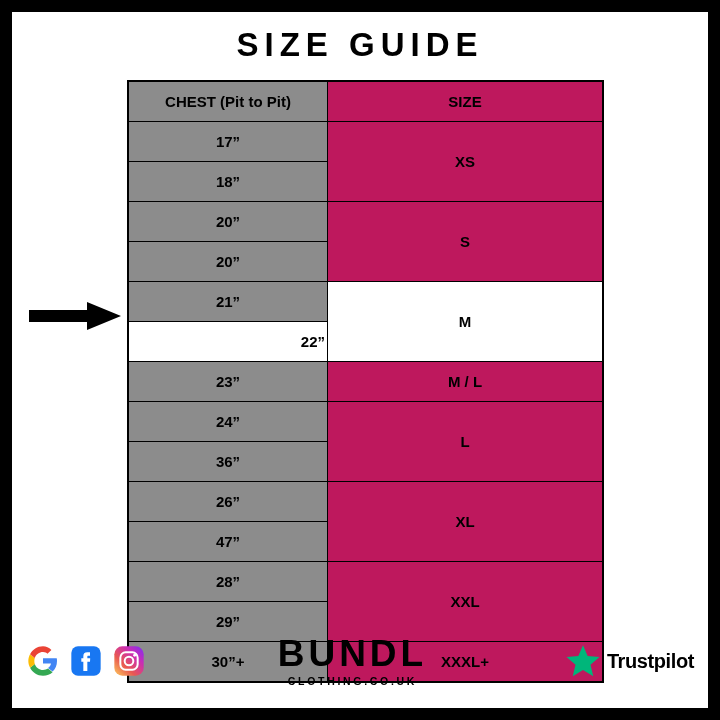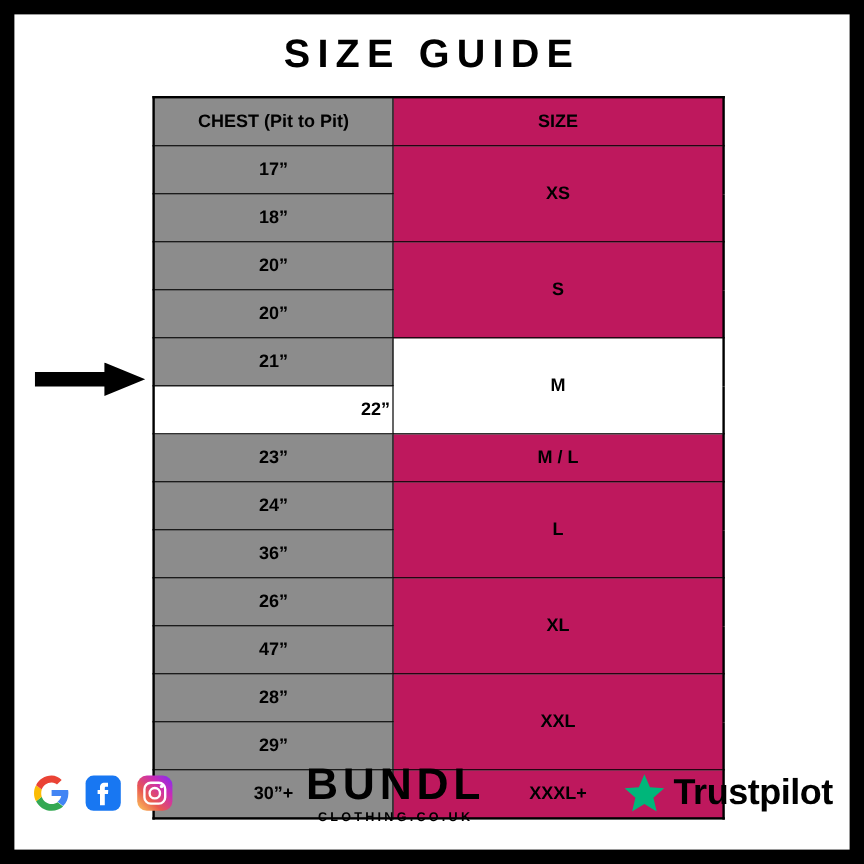--- a/index.html
+++ b/index.html
@@ -137,21 +137,21 @@
     letter-spacing: 2.7px;
     color: #000000;
     margin-top: 3px;
   }
   .trustpilot {
     display: flex;
     align-items: center;
     gap: 6px;
   }
   .tp-name {
-    font-size: 30px;
+    font-size: 20px;
     font-weight: bold;
     color: #000000;
     letter-spacing: -0.4px;
   }
 </style>
 </head>
 <body>
 
 <div class="page">
   <div class="card">

